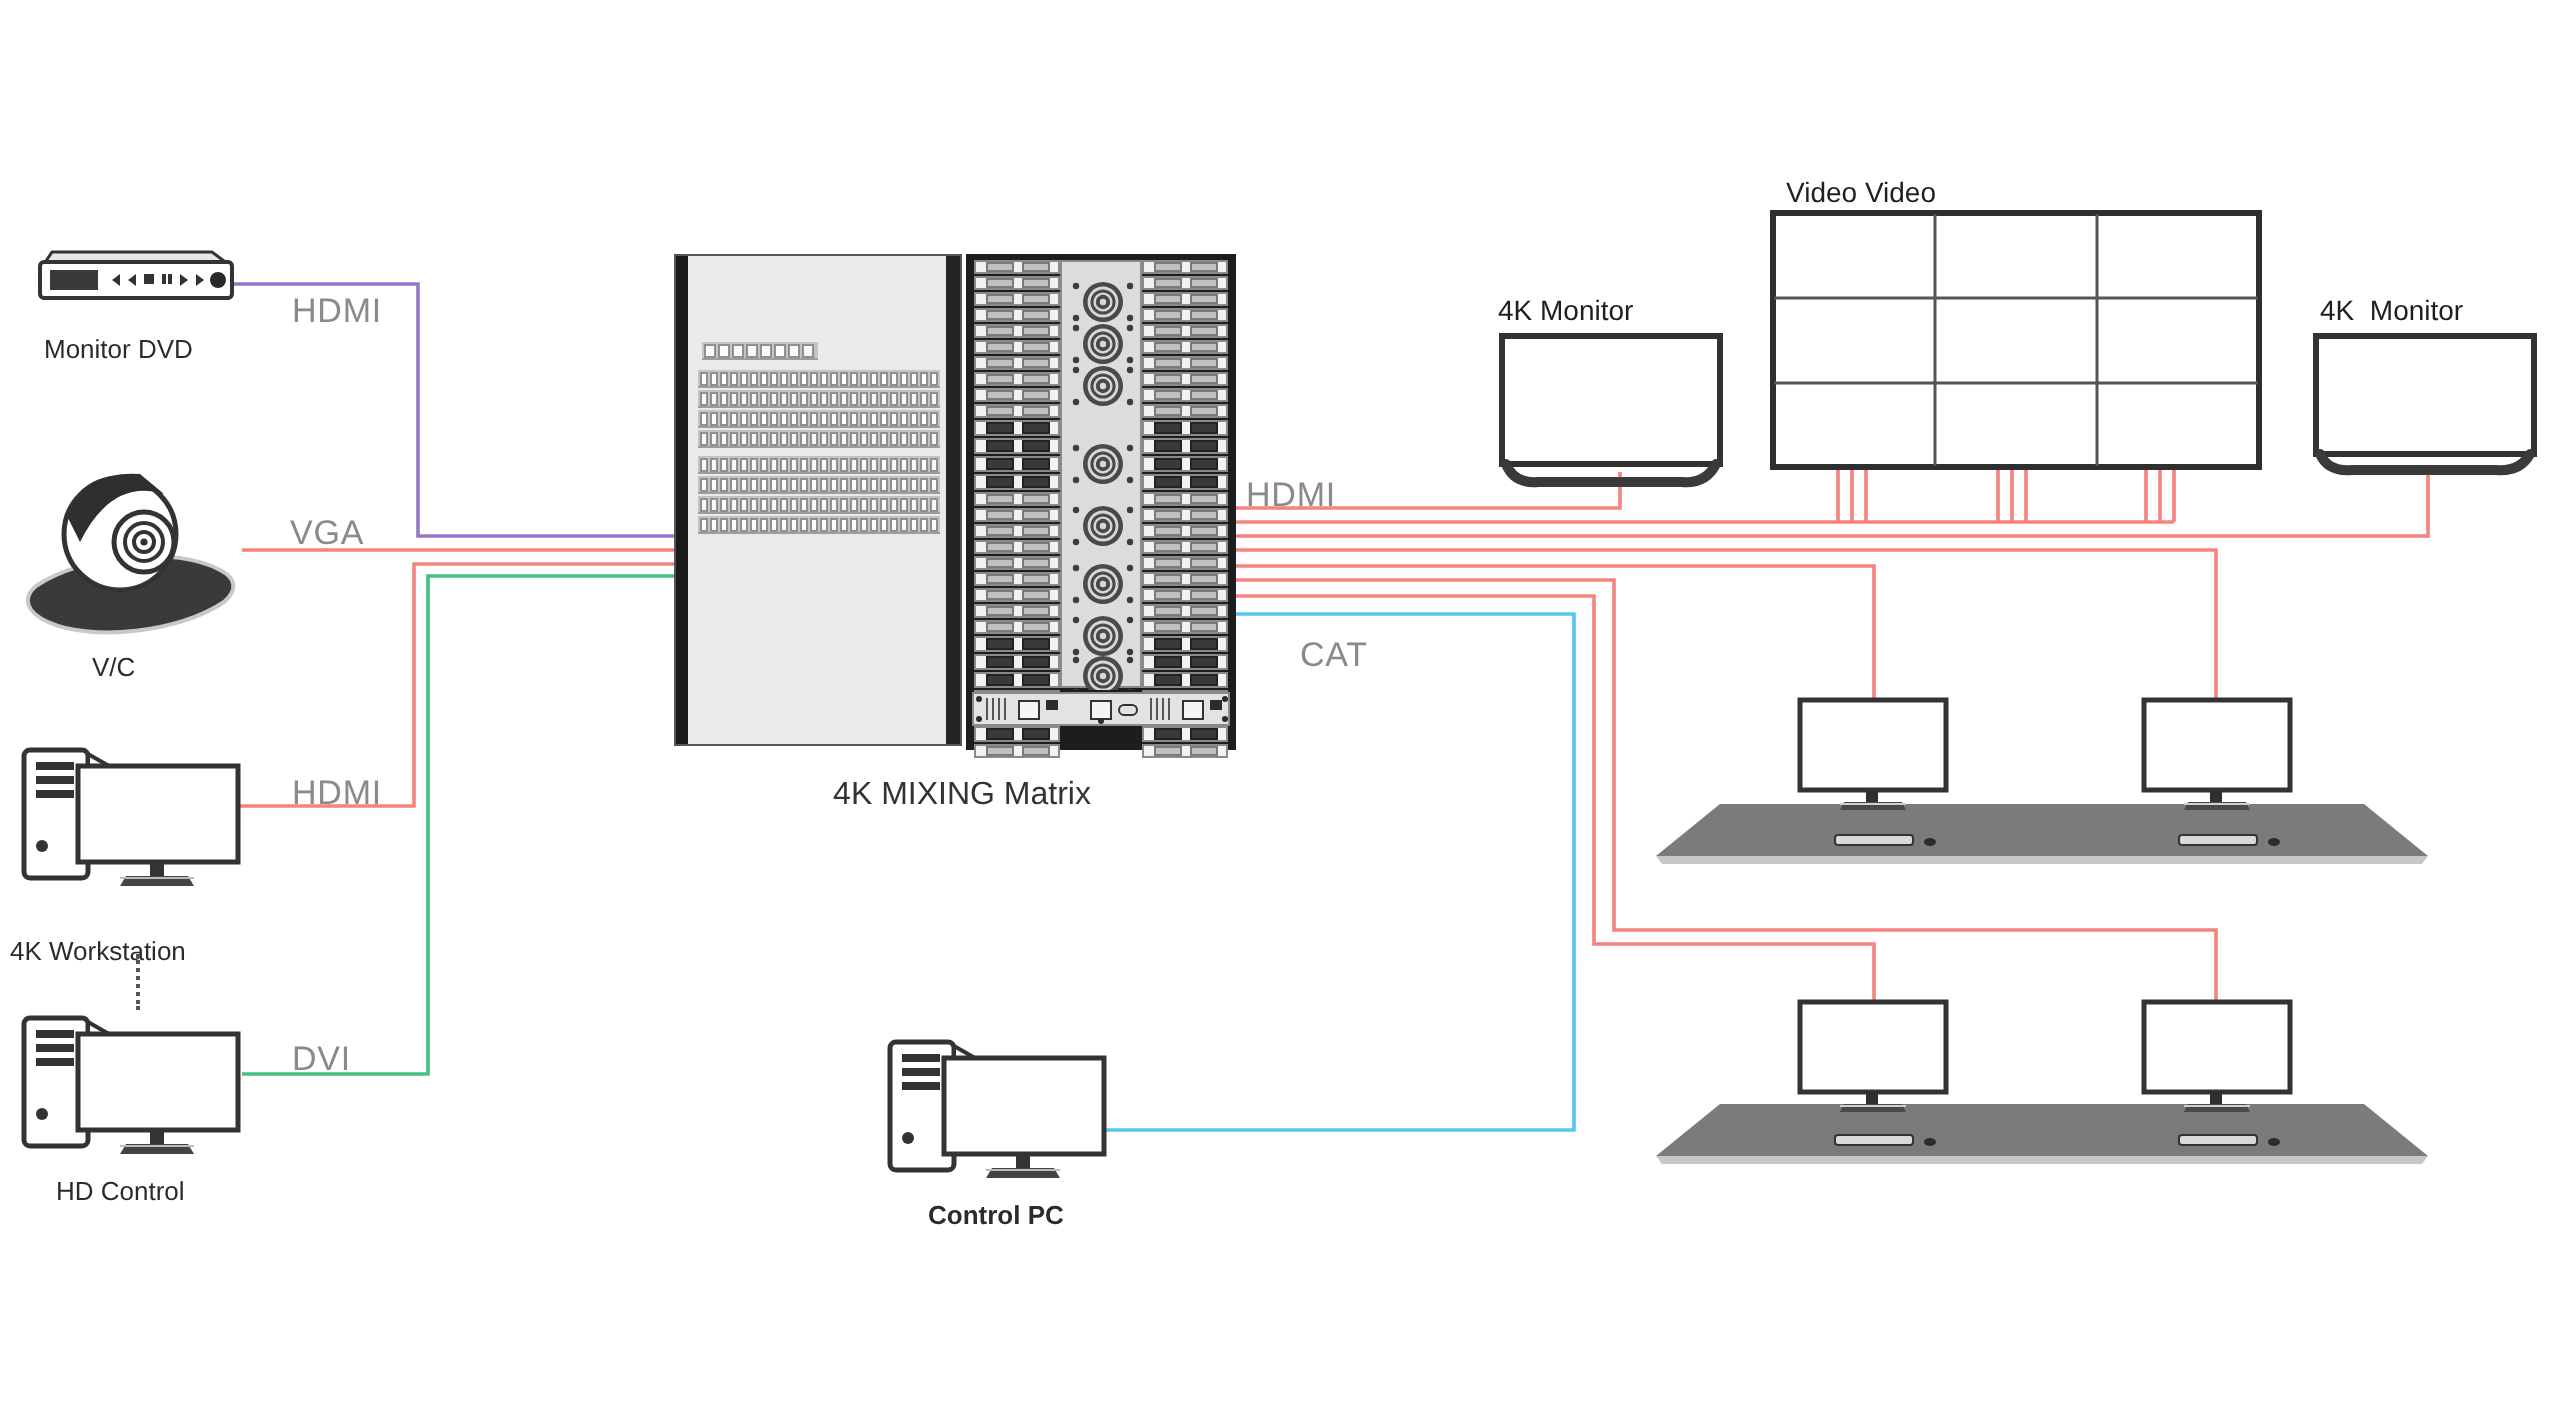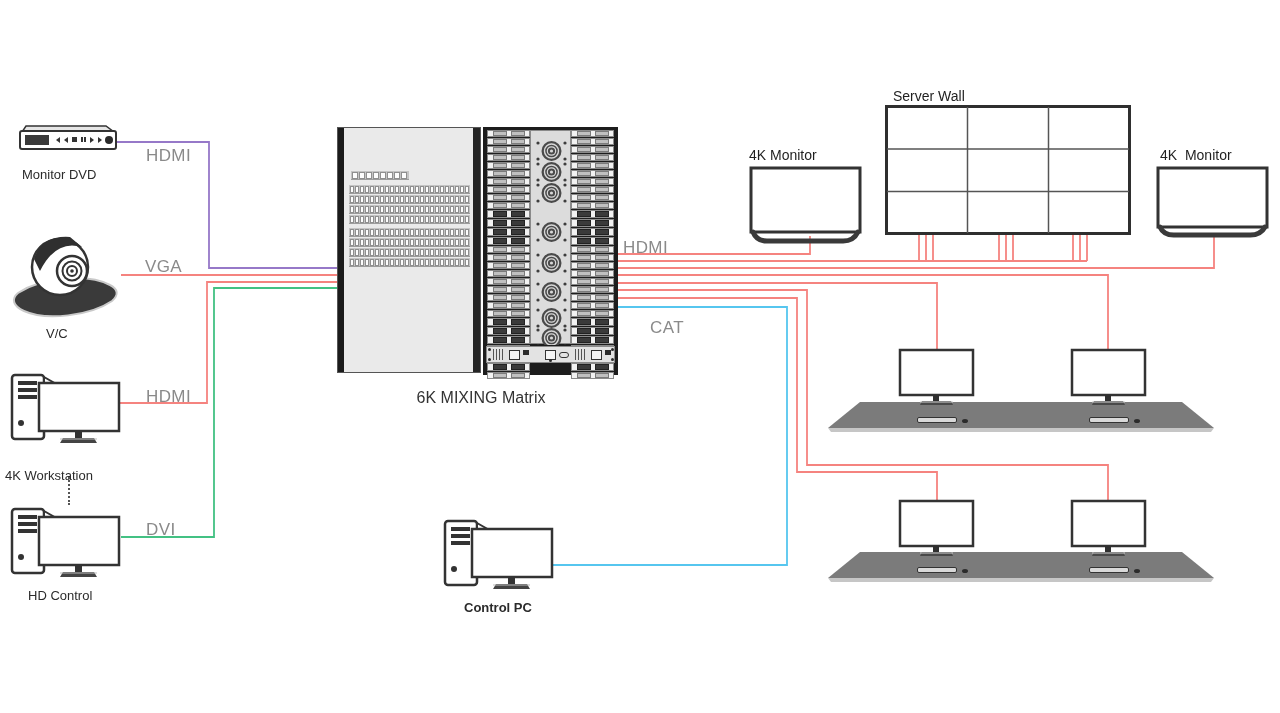--- a/index.html
+++ b/index.html
@@ -706,31 +706,31 @@
       <div class="vents" style="left:88px;"></div>
       <div class="miniport" style="left:104px;"></div>
       <div class="minisq" style="left:118px;"></div>
       <div class="screw" style="left:1px;top:1px;"></div>
       <div class="screw" style="left:124px;top:1px;"></div>
       <div class="screw" style="left:1px;top:11px;"></div>
       <div class="screw" style="left:124px;top:11px;"></div>
       <div class="screw" style="left:62px;top:12px;"></div>
     </div>
   </div>
-  <div class="title-label" style="left:396px;top:389px;width:170px;text-align:center;">6K MIXING Matrix</div>
+  <div class="title-label" style="left:396px;top:389px;width:170px;text-align:center;">4K MIXING Matrix</div>
 
   <div class="big-label" style="left:749px;top:147px;">4K Monitor</div>
   <div class="abs" style="left:749px;top:166px;">
     <svg width="114" height="78" viewBox="0 0 114 78">
       <rect x="2" y="2" width="109" height="64" fill="#fff" stroke="#333" stroke-width="3"></rect>
       <path d="M4,66 Q8,76 20,75 L92,75 Q104,76 109,66" fill="none" stroke="#3a3a3a" stroke-width="5" stroke-linecap="round"></path>
     </svg>
   </div>
 
-  <div class="big-label" style="left:893px;top:88px;">Server Wall</div>
+  <div class="big-label" style="left:893px;top:88px;">Video Video</div>
   <div class="abs" style="left:885px;top:105px;">
     <svg width="246" height="130" viewBox="0 0 246 130">
       <rect x="1.5" y="1.5" width="243" height="127" fill="#fff" stroke="#2f2f2f" stroke-width="3"></rect>
       <line x1="82.5" y1="2" x2="82.5" y2="128" stroke="#555" stroke-width="1.5"></line>
       <line x1="163.5" y1="2" x2="163.5" y2="128" stroke="#555" stroke-width="1.5"></line>
       <line x1="2" y1="44" x2="244" y2="44" stroke="#555" stroke-width="1.5"></line>
       <line x1="2" y1="86.5" x2="244" y2="86.5" stroke="#555" stroke-width="1.5"></line>
     </svg>
   </div>
 

